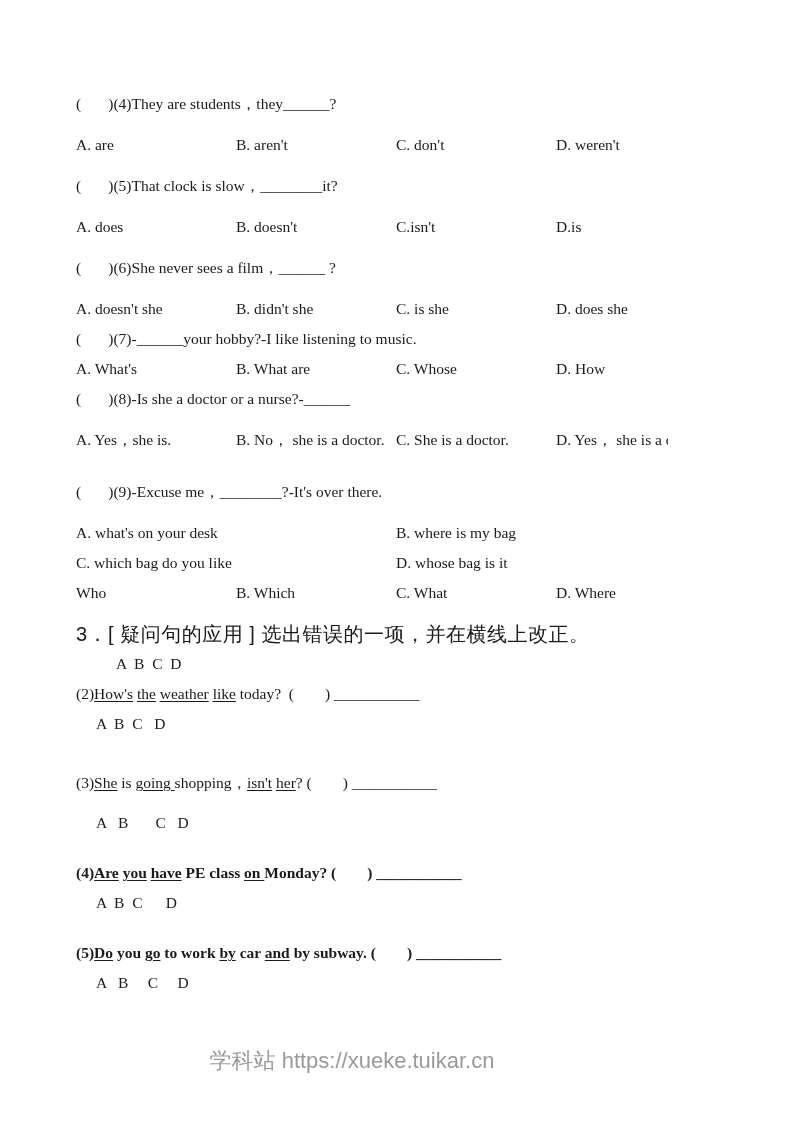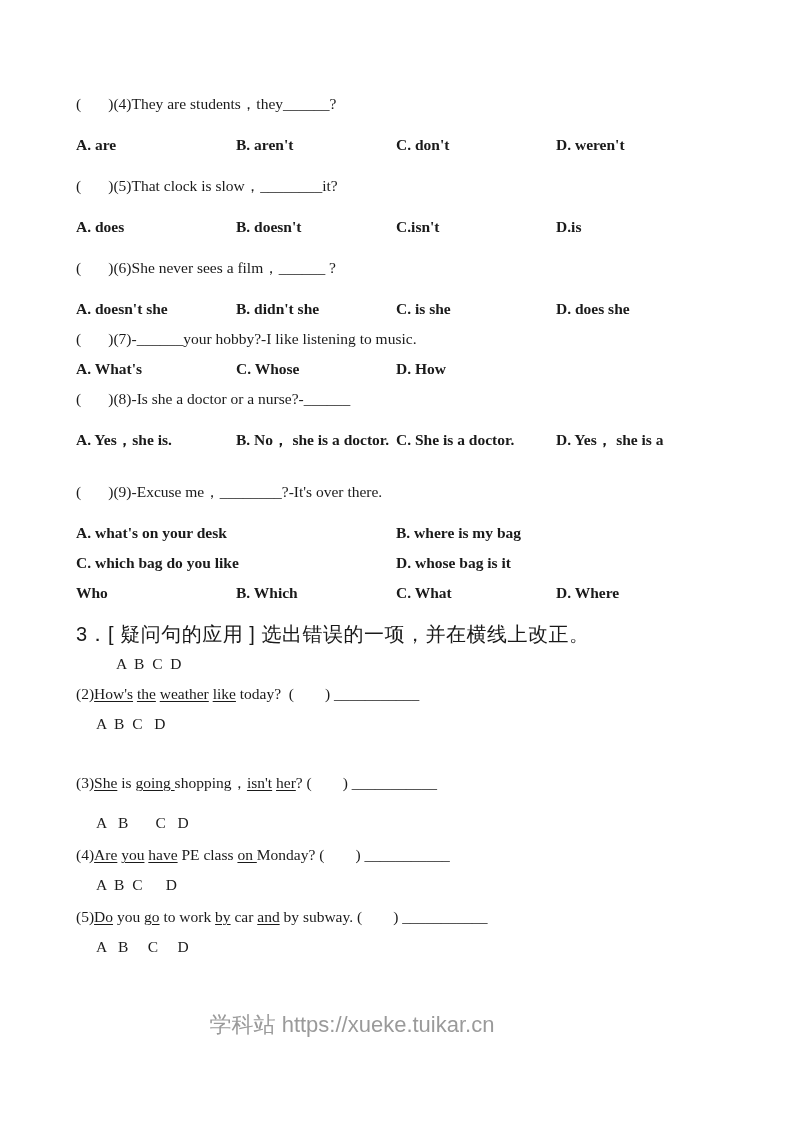--- a/index.html
+++ b/index.html
@@ -19,38 +19,38 @@
     font-family: "Liberation Serif", serif;
     color: var(--text);
   }
   .line {
     font-family: "Liberation Serif", serif;
     font-size: 15.5px;
     line-height: 30px;
     white-space: pre-wrap;
     color: var(--text);
   }
-  .opts { display: flex; font-weight: bold; }
+  .opts { display: flex; }
   .opts .o { flex: 0 0 160px; white-space: pre; }
   .opts .o:last-child { flex: 0 0 auto; }
   .opts2 .o { flex: 0 0 320px; }
   .opts2 .o:last-child { flex: 0 0 auto; }
   .section-title {
     font-family: "Liberation Sans", sans-serif;
     font-size: 20px;
     letter-spacing: 0.5px;
   }
   .u { text-decoration: underline; text-decoration-thickness: 1px; text-underline-offset: 2px; }
   .indent-sm { padding-left: 20px; }
   .indent-lg { padding-left: 40px; }
   .mt11 { margin-top: 11px; }
   .mt22 { margin-top: 22px; }
   .mt13 { margin-top: 29px; }
   .mt10 { margin-top: 10px; }
-  .mt2  { margin-top: 2px; }
+  .mt2  { margin-top: 20px; font-weight: bold; }
   .footer {
     margin-top: 48px;
     text-align: center;
     font-family: "Liberation Sans", sans-serif;
     font-size: 22px;
     line-height: 30px;
     color: var(--footer-gray);
   }
 </style>
 </head>
@@ -80,20 +80,21 @@
     <div class="line opts mt11">
       <span class="o">A. doesn't she</span>
       <span class="o">B. didn't she</span>
       <span class="o">C. is she</span>
       <span class="o">D. does she</span>
     </div>
 
     <div class="line">(       )(7)-______your hobby?-I like listening to music.</div>
     <div class="line opts">
       <span class="o">A. What's</span>
+      <span class="o">B. What are</span>
       <span class="o">C. Whose</span>
       <span class="o">D. How</span>
     </div>
 
     <div class="line">(       )(8)-Is she a doctor or a nurse?-______</div>
     <div class="line opts mt11">
       <span class="o">A. Yes，she is.</span>
       <span class="o">B. No， she is a doctor.</span>
       <span class="o">C. She is a doctor.</span>
       <span class="o">D. Yes， she is a doctor.</span>

